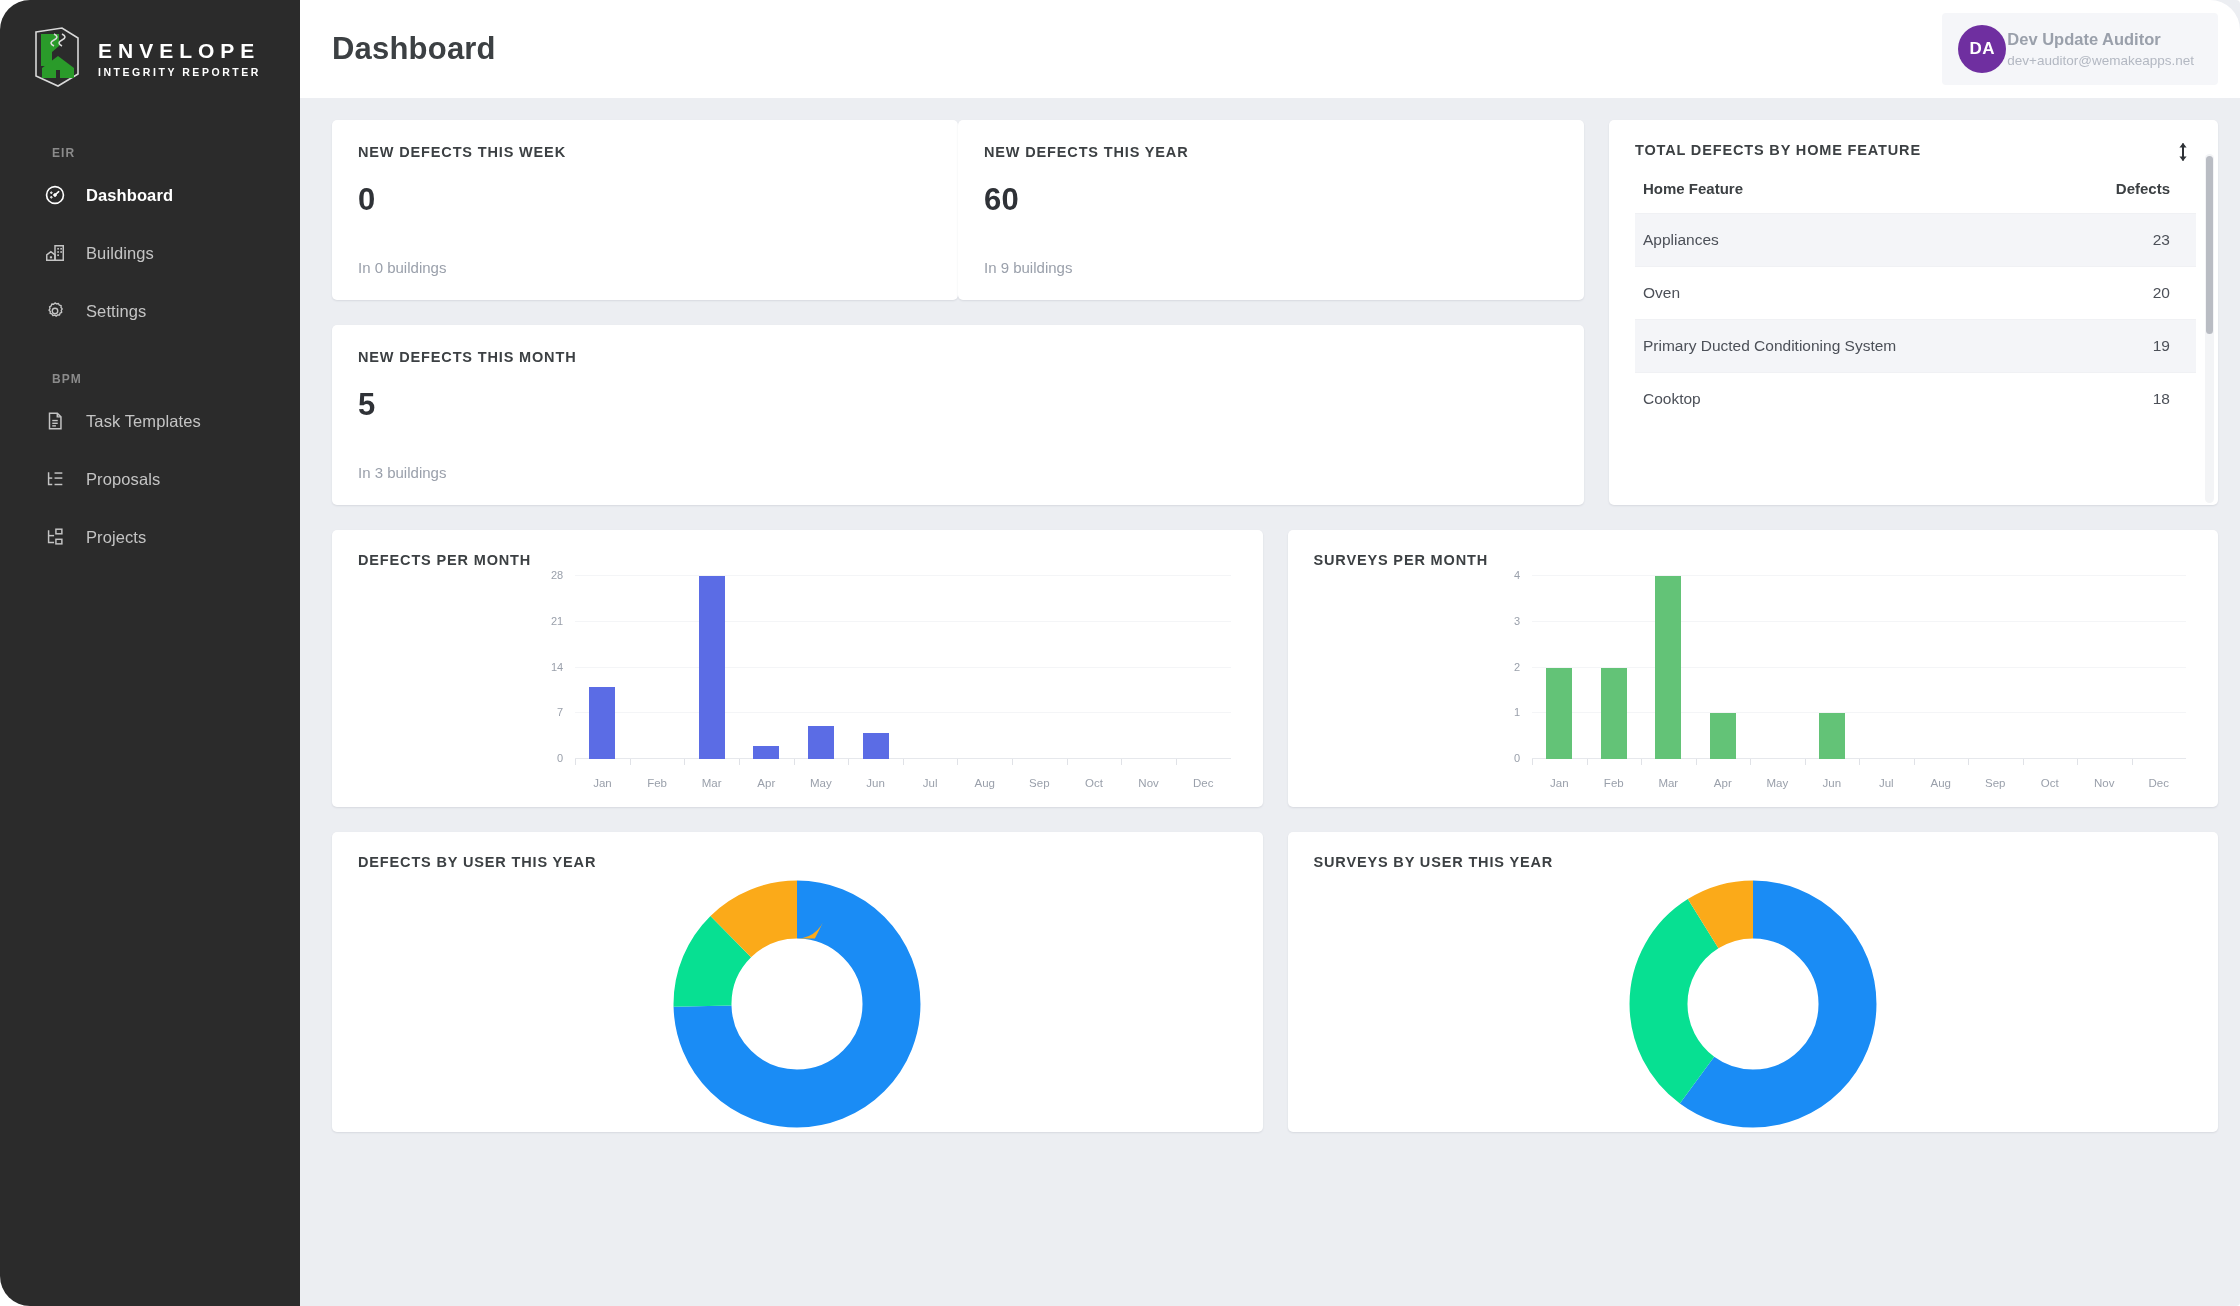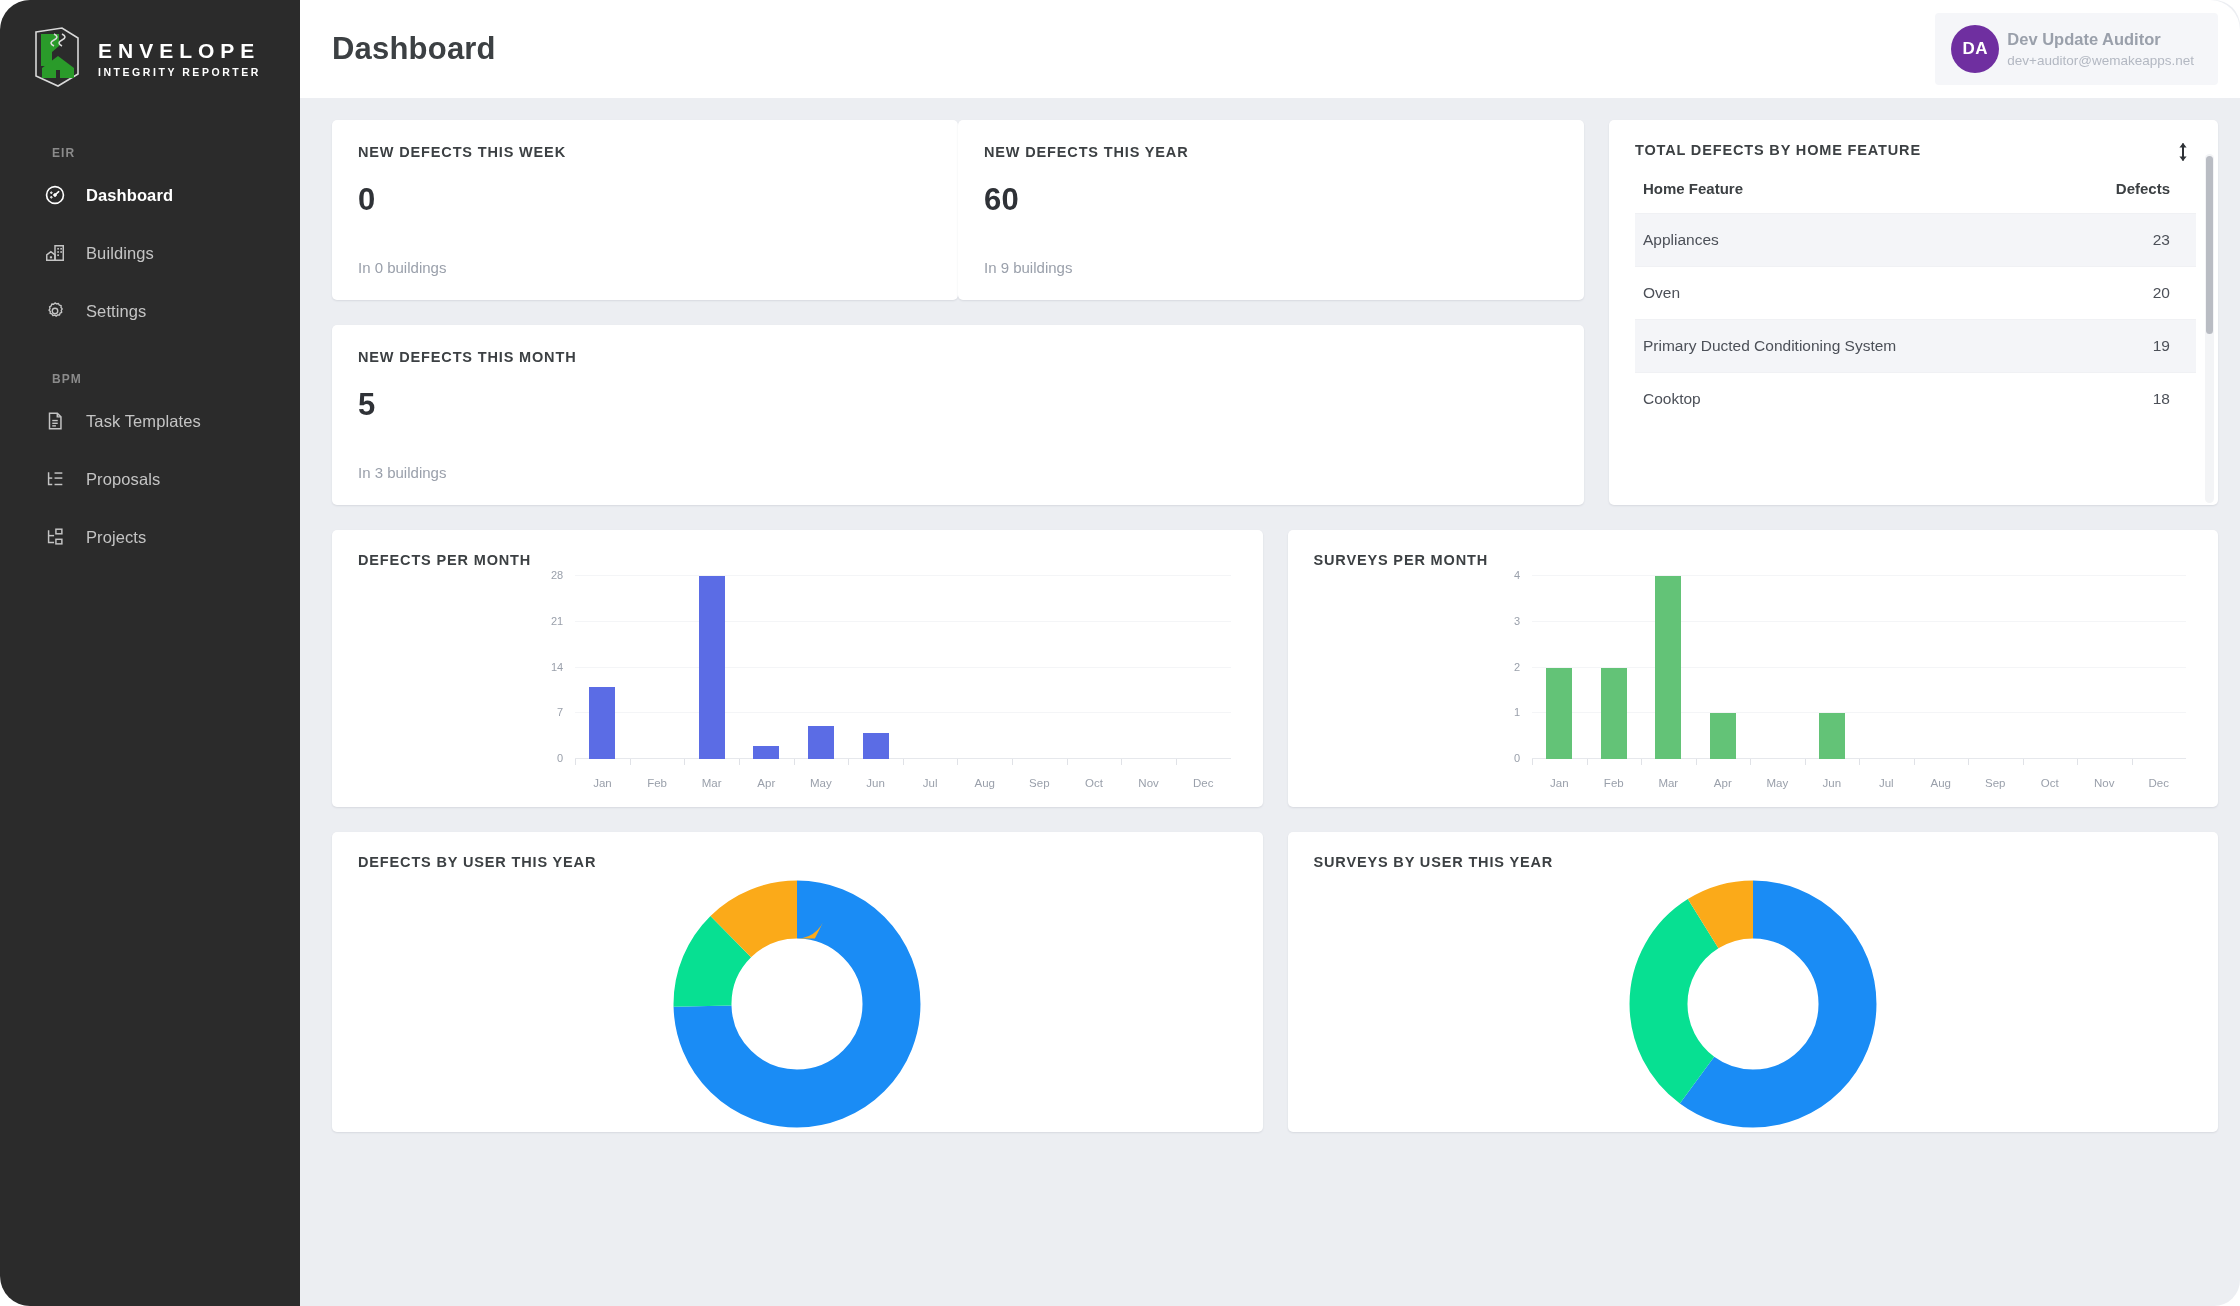--- a/index.html
+++ b/index.html
@@ -7,21 +7,21 @@
     width: 2240px; height: 1306px;
     background: #ffffff;
     font-family: "Liberation Sans", sans-serif;
     overflow: hidden;
   }
   #app {
     position: relative;
     width: 2240px; height: 1306px;
     background: #ffffff;
     display: flex;
-    border-radius: 26px;
+    border-radius: 4px;
     overflow: hidden;
   }
 
   
   .sidebar {
     width: 300px;
     flex: 0 0 300px;
     background: #2b2b2b;
     border-top-left-radius: 30px;
     border-bottom-left-radius: 30px;
@@ -104,21 +104,21 @@
   }
   .page-title {
     font-size: 31px;
     color: #3c4043;
     font-weight: bold;
     letter-spacing: .2px;
   }
   .user-chip {
     display: flex;
     align-items: center;
-    gap: 8px;
+    gap: 1px;
     background: #f5f6f9;
     padding: 12px 24px 12px 16px;
     border-radius: 4px;
     cursor: pointer;
   }
   .avatar {
     width: 48px; height: 48px; border-radius: 50%;
     background: #6f2fa0;
     color: #fff;
     font-size: 17px;

